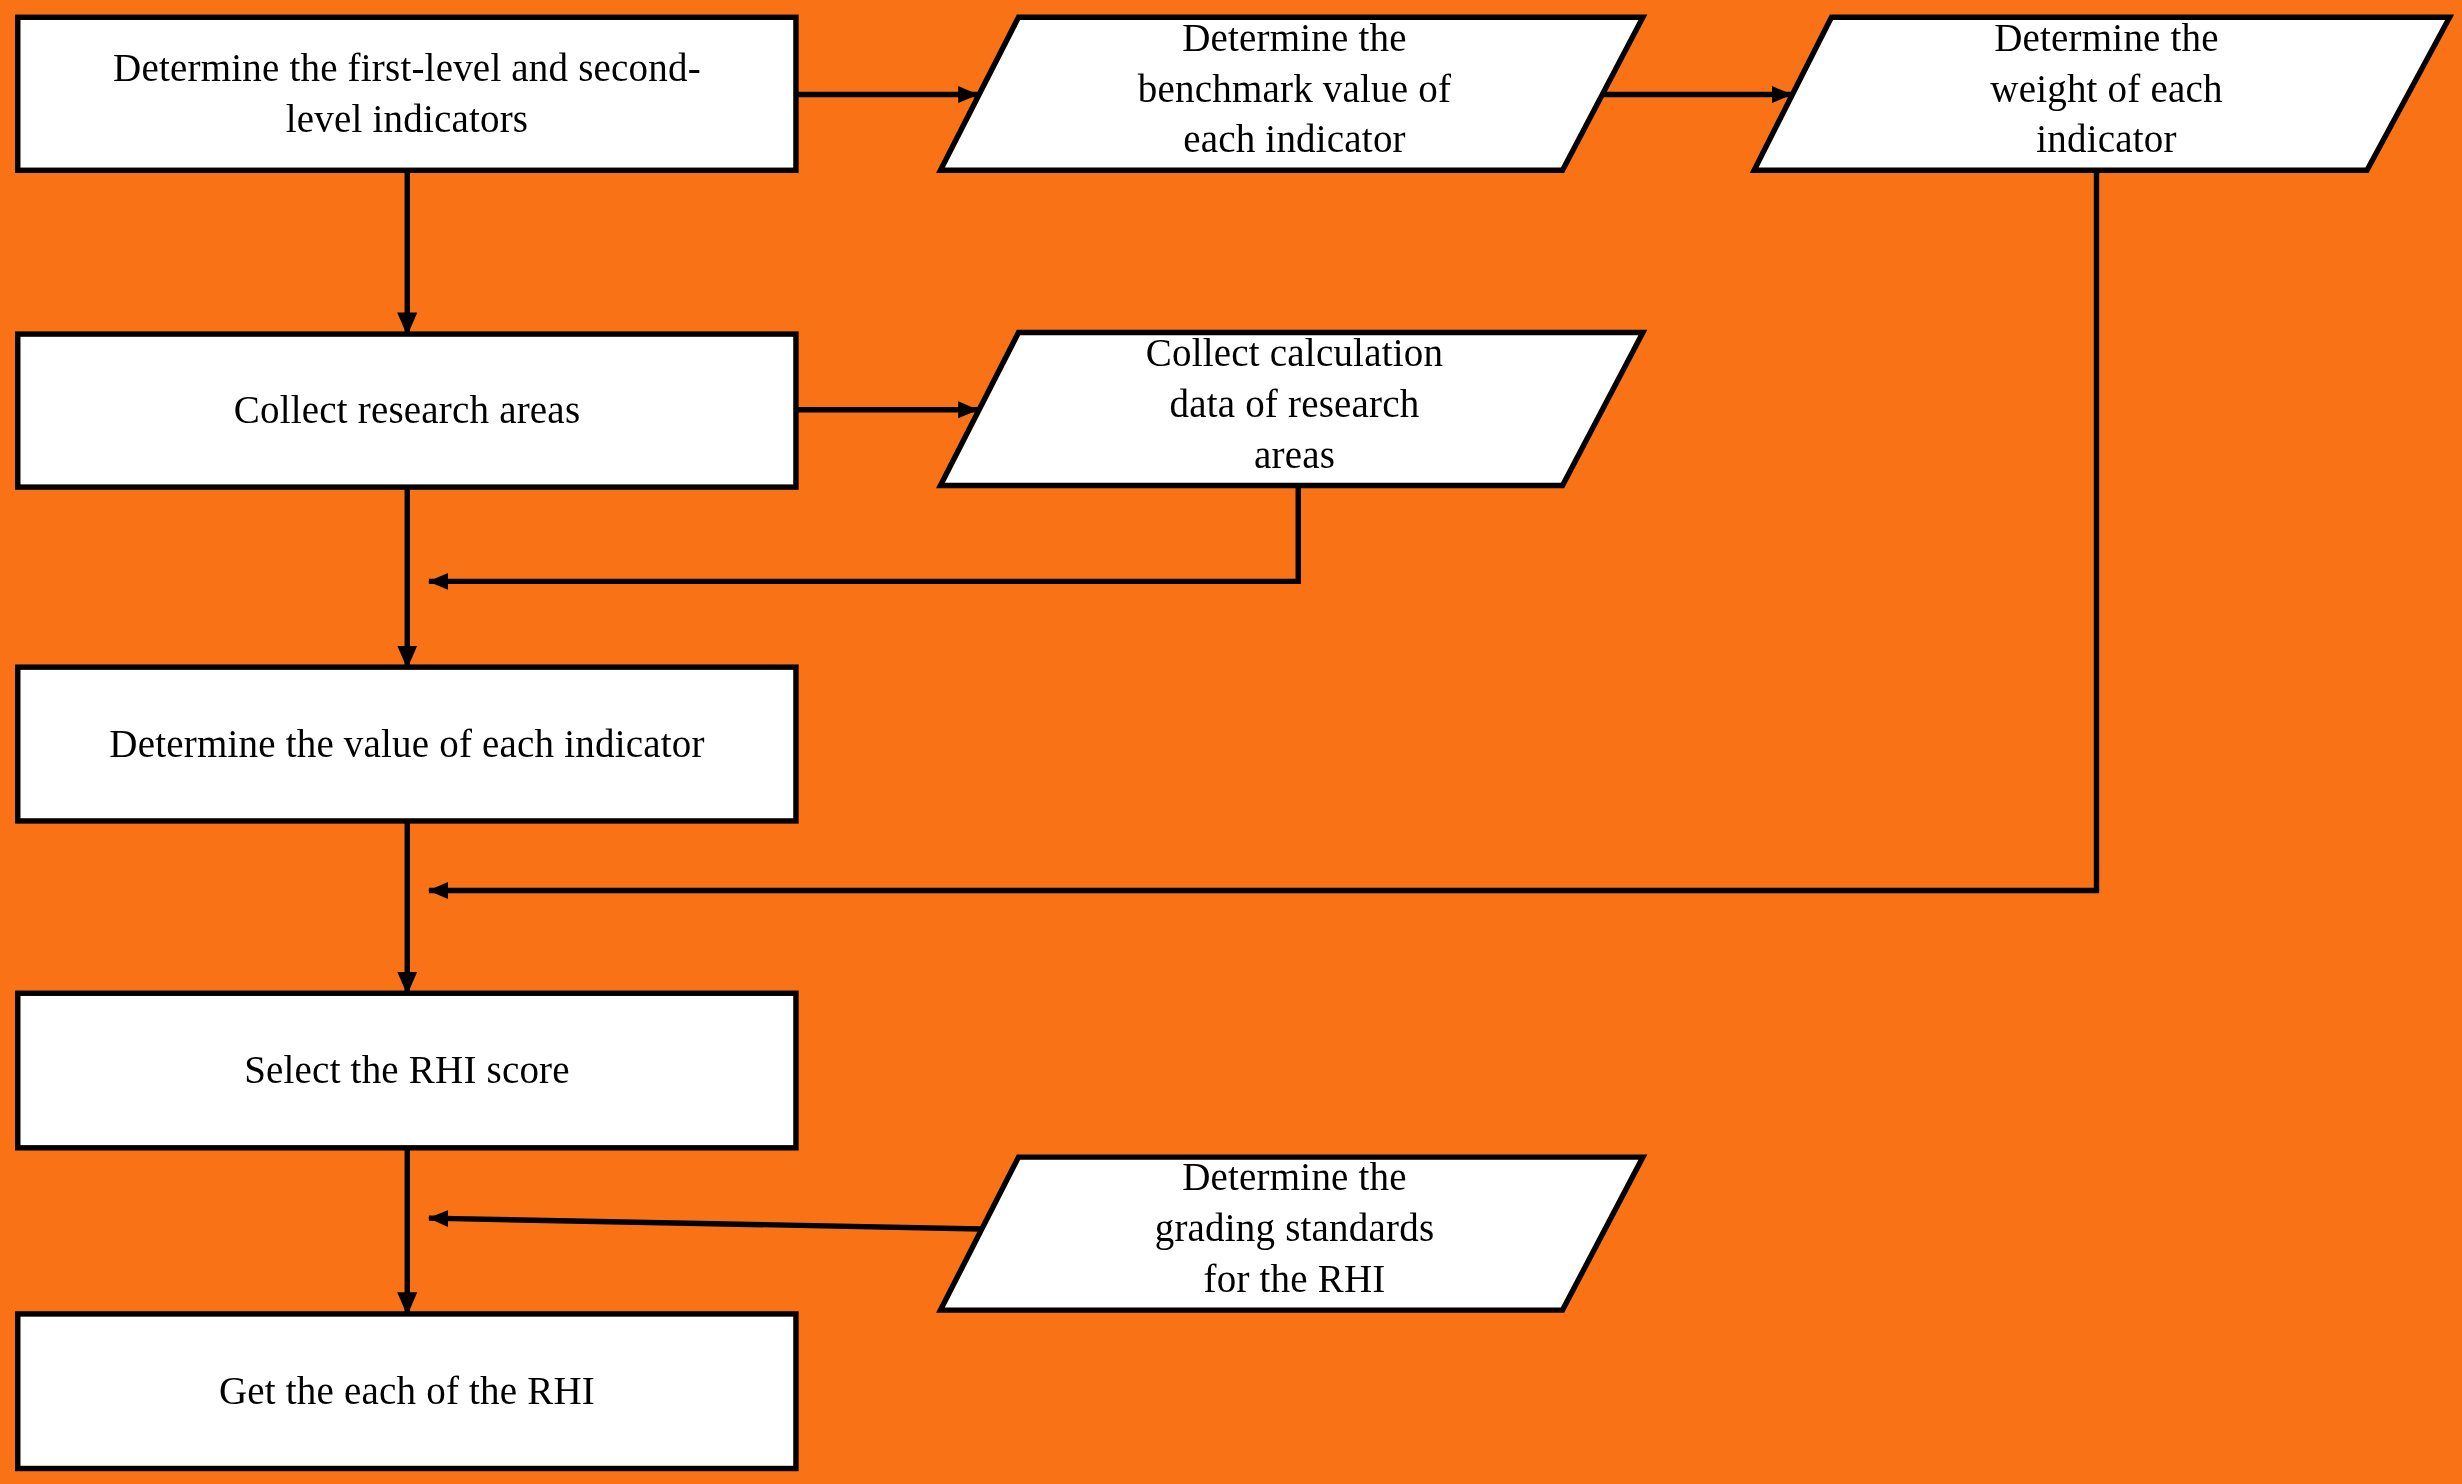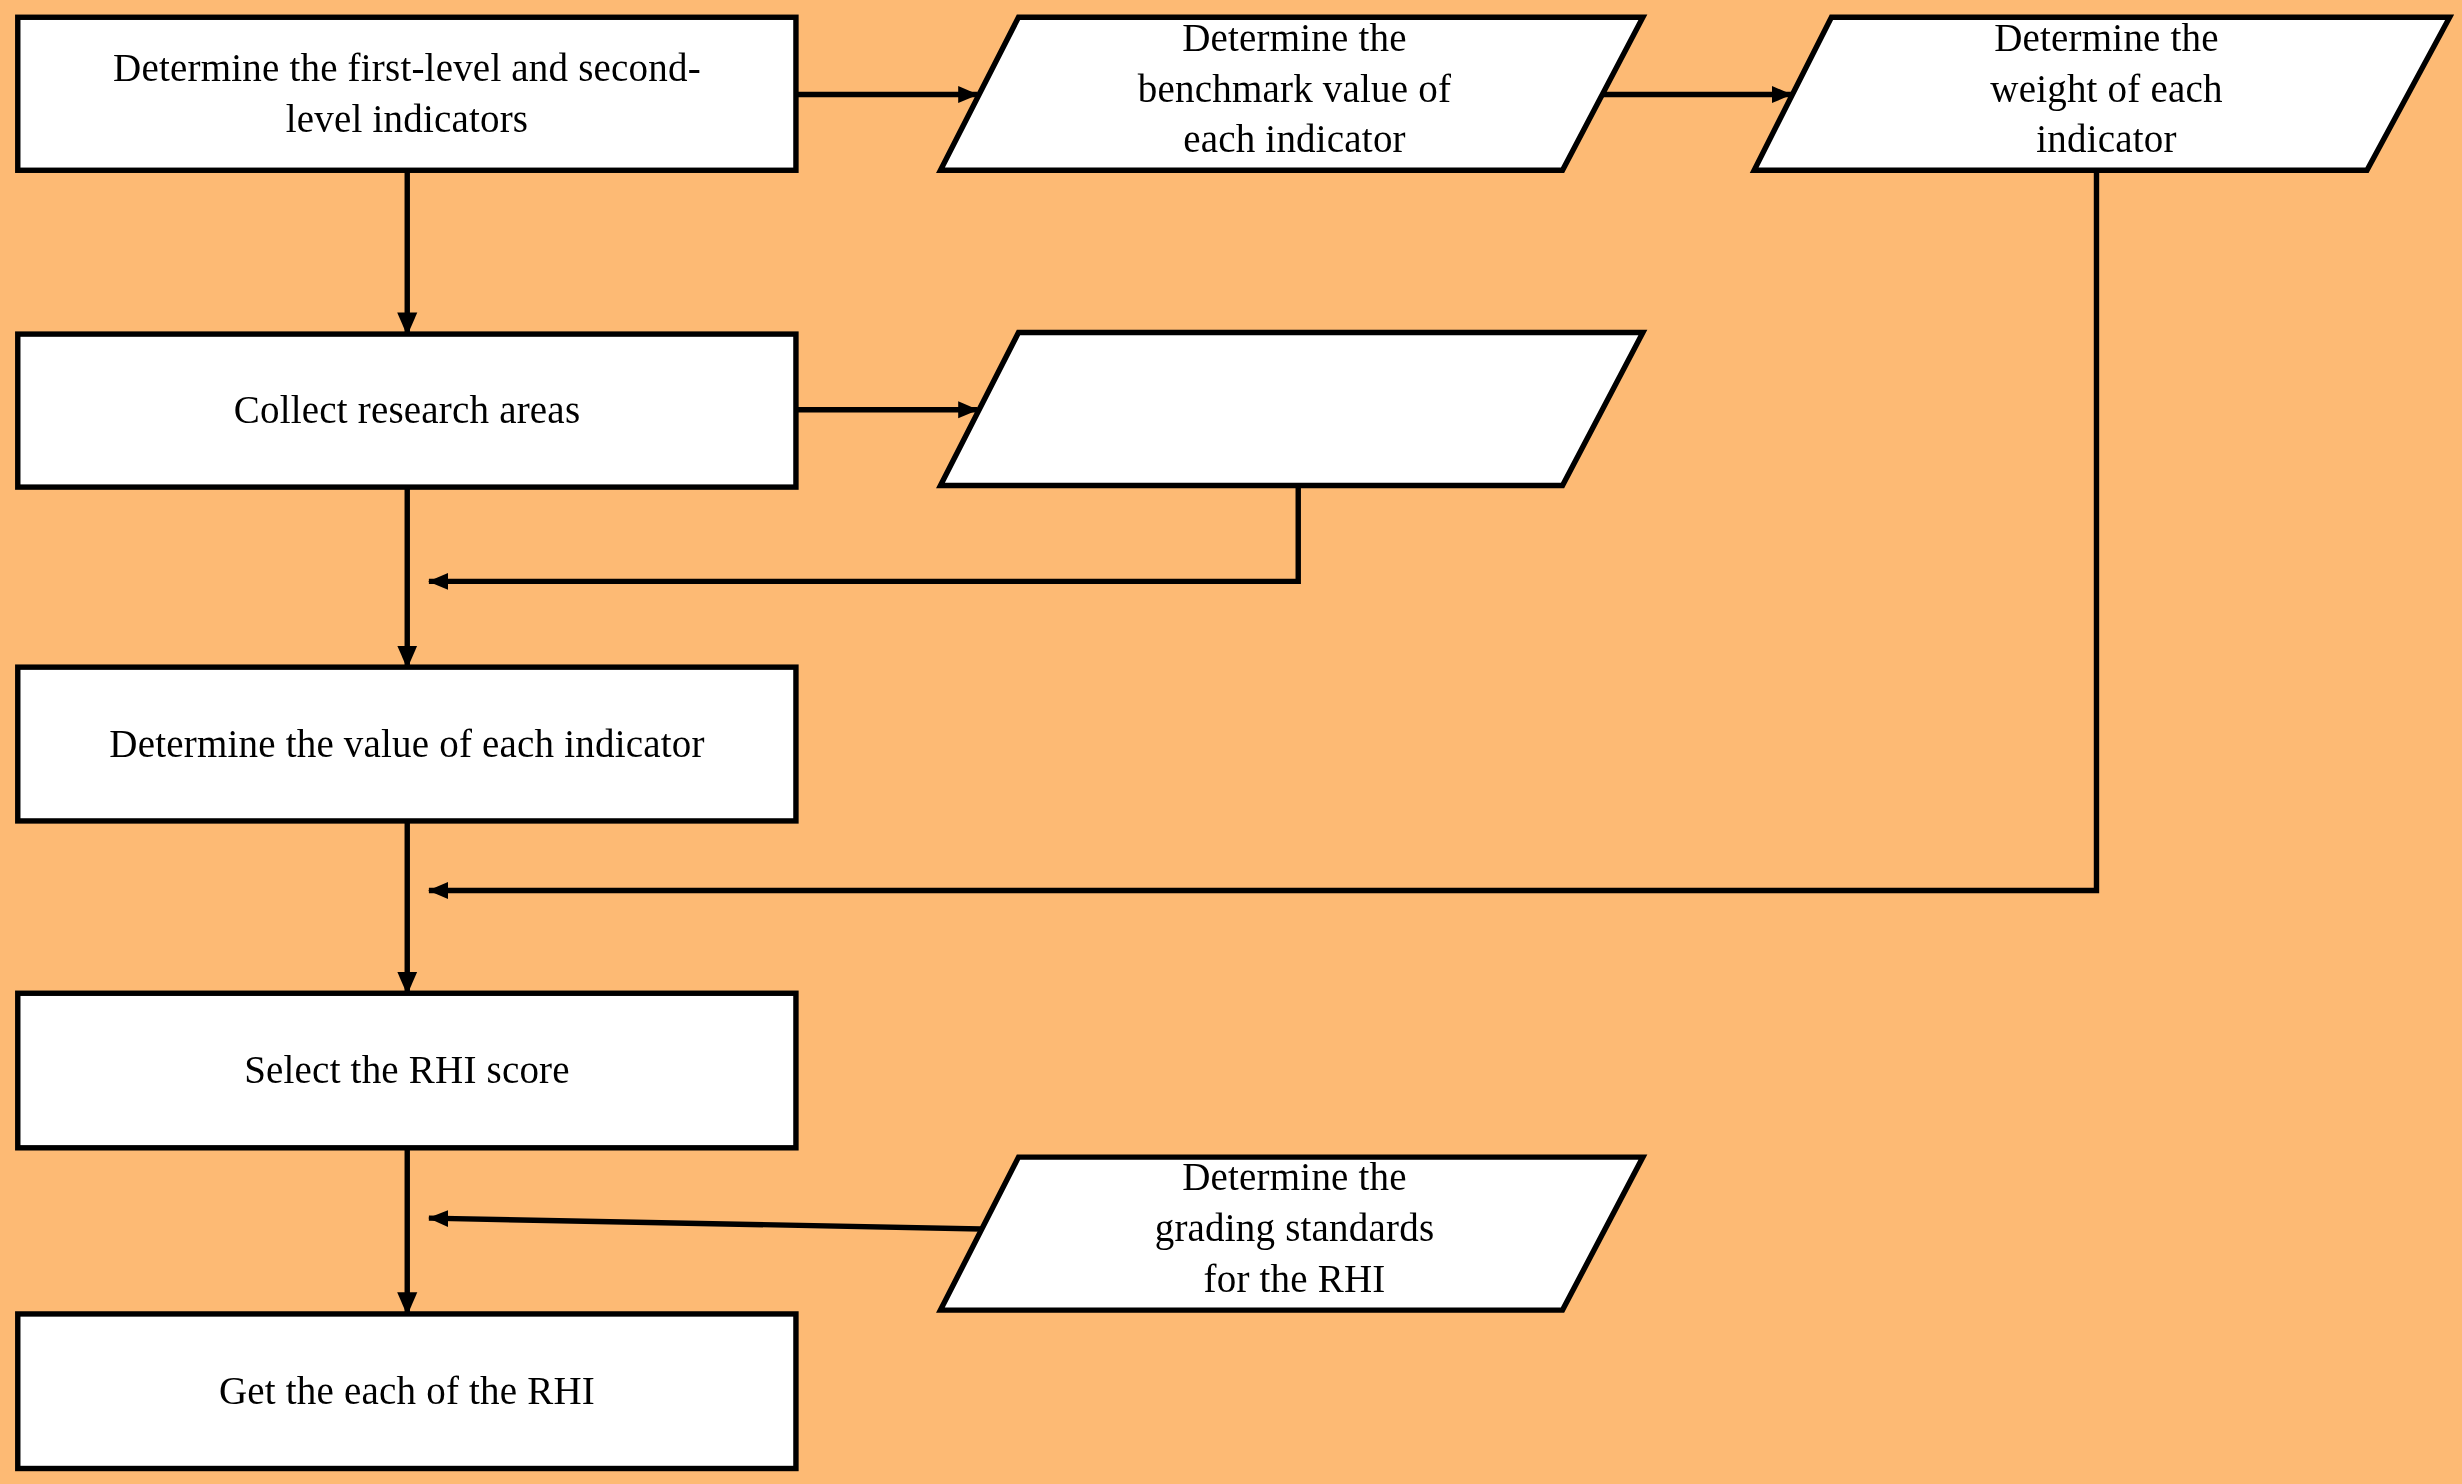--- a/index.html
+++ b/index.html
@@ -8,21 +8,21 @@
     padding: 0;
     background: #ffffff;
   }
   body {
     font-family: "Liberation Serif", "DejaVu Serif", serif;
   }
   #canvas {
     position: relative;
     width: 2462px;
     height: 1485px;
-    background: #fdba74;
+    background: #f97316;
     overflow: hidden;
   }
   #flow-svg {
     position: absolute;
     left: 0;
     top: 0;
     width: 2462px;
     height: 1485px;
   }
   .node-label {
@@ -106,20 +106,23 @@
   <div class="node-label" style="left:997px; top:12.4px; width:595px; height:153px;">Determine the
 benchmark value of
 each indicator</div>
 
   <div class="node-label" style="left:1809px; top:12.4px; width:595px; height:153px;">Determine the
 weight of each
 indicator</div>
 
   <div class="node-label" style="left:31px; top:334px; width:752px; height:153px;">Collect research areas</div>
 
+  <div class="node-label" style="left:997px; top:328px; width:595px; height:153px;">Collect calculation
+data of research
+areas</div>
 
   <div class="node-label" style="left:31px; top:667px; width:752px; height:154px;">Determine the value of each indicator</div>
 
   <div class="node-label" style="left:31px; top:993px; width:752px; height:155px;">Select the RHI score</div>
 
   <div class="node-label" style="left:997px; top:1152px; width:595px; height:153px;">Determine the
 grading standards
 for the RHI</div>
 
   <div class="node-label" style="left:31px; top:1314px; width:752px; height:155px;">Get the each of the RHI</div>

